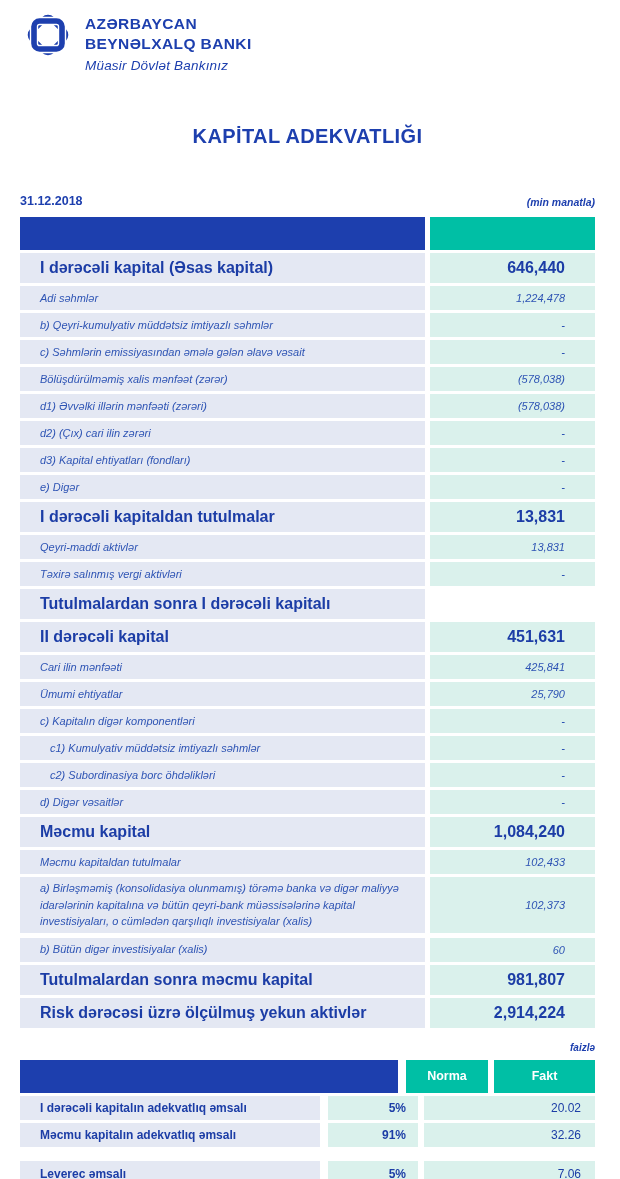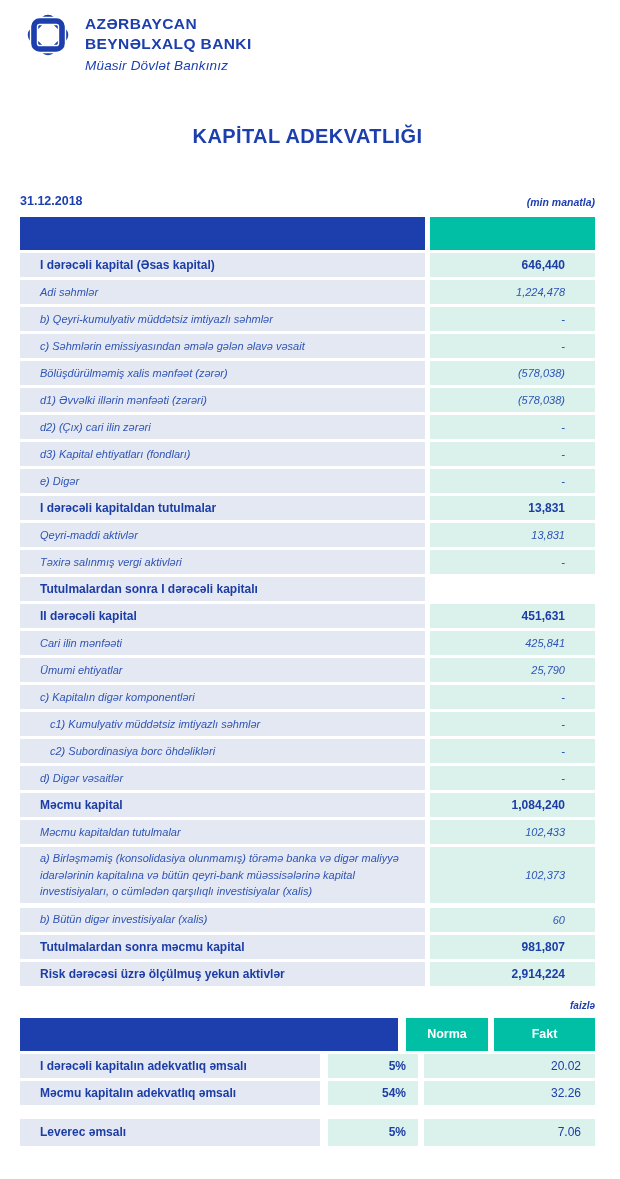--- a/index.html
+++ b/index.html
@@ -35,21 +35,21 @@
   .t1-header .hl { width:405px; background:#1d3fae; margin-right:5px; }
   .t1-header .hr { flex:1; background:#00bfa5; }
 
   .t1row { display:flex; margin-bottom:3px; min-height:24px; }
   .t1row .lc { width:405px; margin-right:5px; background:#e4e8f3;
                display:flex; align-items:center;
                padding:3px 10px 3px 20px; }
   .t1row .vc { flex:1; background:#daf1ec; display:flex; align-items:center;
                justify-content:flex-end; padding:3px 30px 3px 6px; }
   .t1row.item  { font-style:italic; font-weight:400; color:#2e54b4; font-size:11px; }
-  .t1row.total { font-style:normal; font-weight:700; color:#1c3da6; font-size:12px; }
+  .t1row.total { font-style:normal; font-weight:700; color:#1c3da6; font-size:16px; }
   .t1row.indent2 .lc { padding-left:30px; }
   .t1row .lc span { line-height:1.5; }
   .t1 .t1row:nth-child(24) { margin-top:5px; }   
 
   
   .percent-note { margin-top:14px; margin-bottom:7px; text-align:right;
                   font-size:10px; font-style:italic; font-weight:700; color:#1d3fae; }
 
   
   .t2-header { display:flex; height:33px; margin-bottom:3px; }
@@ -333,21 +333,21 @@
           </div>
           <div class="fc">
             <span>20.02</span>
           </div>
         </div>
         <div class="t2row">
           <div class="lc2">
             <span>Məcmu kapitalın  adekvatlıq  əmsalı</span>
           </div>
           <div class="nc">
-            <span>54%</span>
+            <span>91%</span>
           </div>
           <div class="fc">
             <span>32.26</span>
           </div>
         </div>
       </div>
     <div class="t2row leverage">
       <div class="lc2">
         <span>Leverec əmsalı</span>
       </div>

